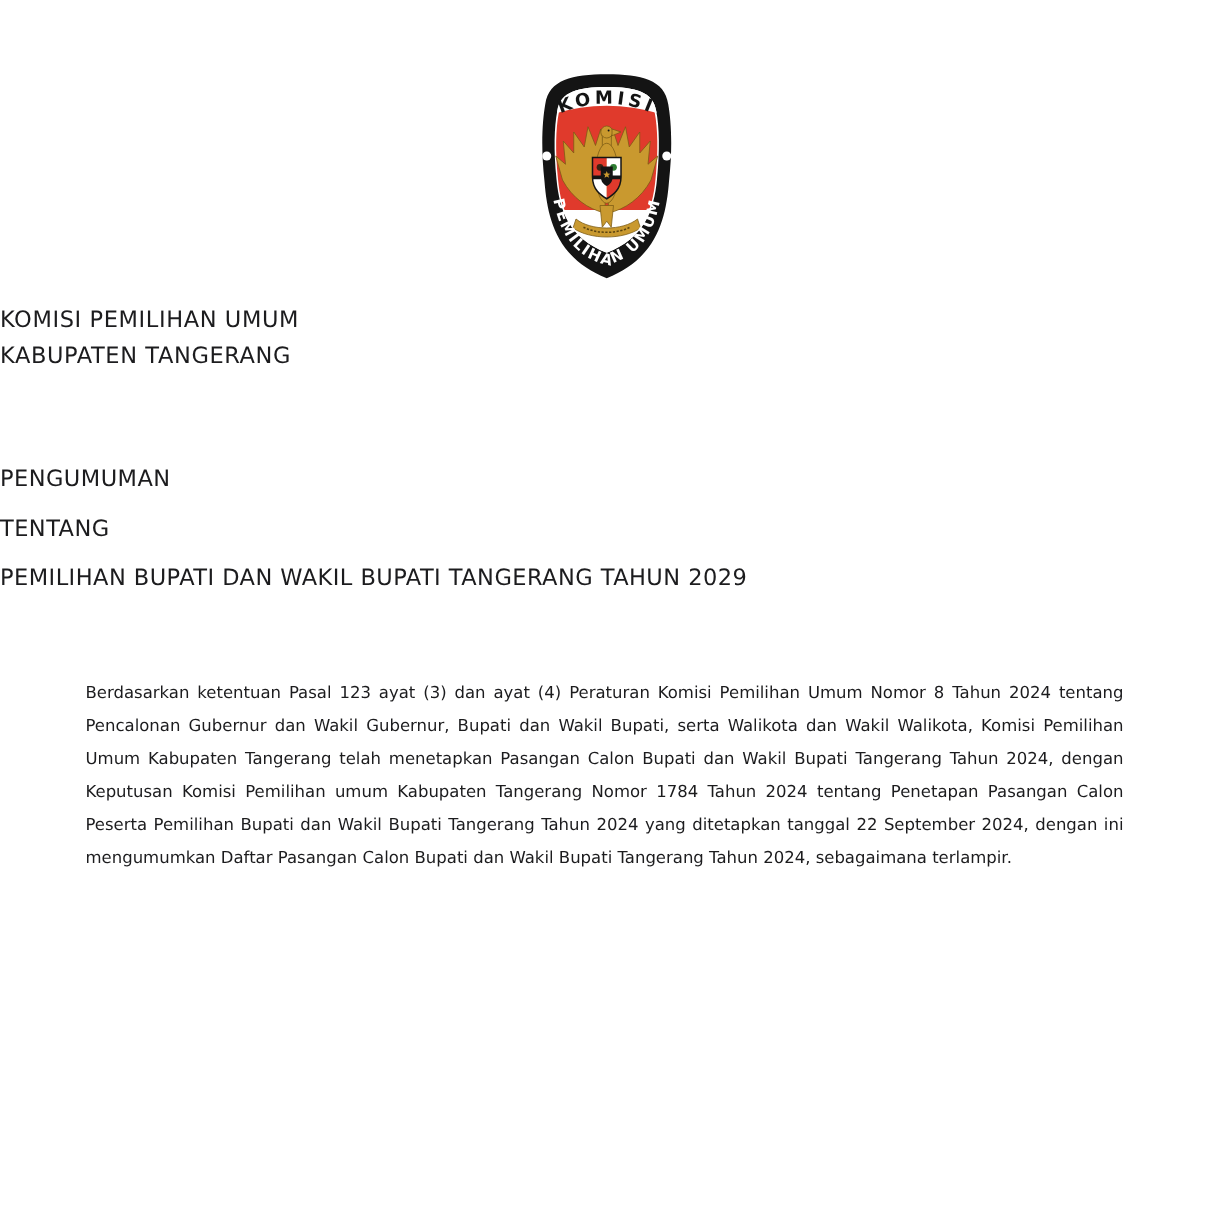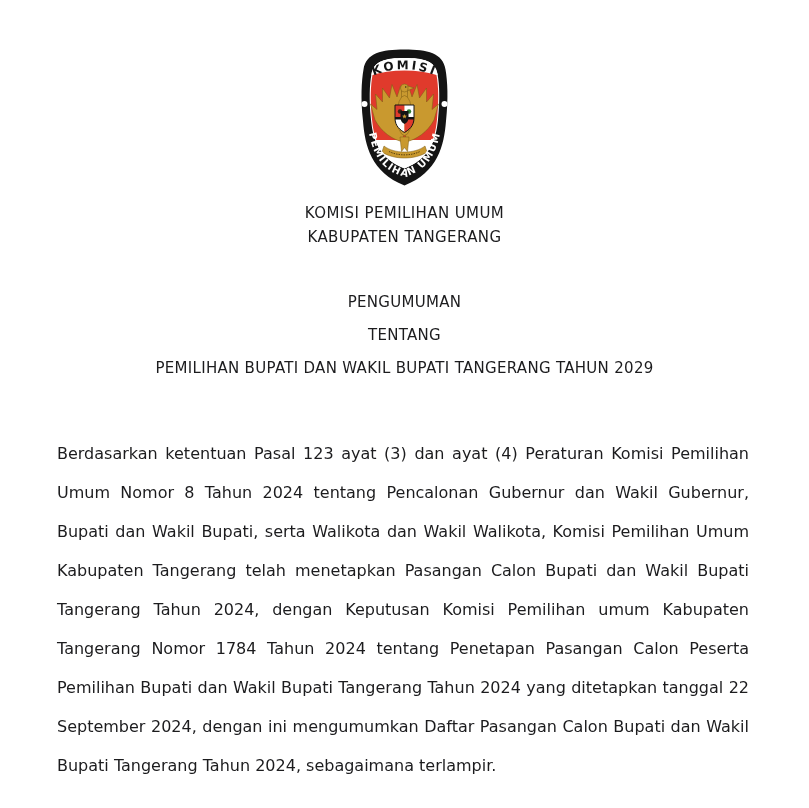--- a/index.html
+++ b/index.html
@@ -13,36 +13,34 @@
     color:#1c1c1e;
   }
   .logo-wrap {
     width:105px; height:139px;
     margin:48px auto 0;
   }
   .logo-wrap svg { display:block; width:105px; height:139px; }
   .logo-wrap text { font-family:"DejaVu Sans", "Liberation Sans", sans-serif; }
   .org-header {
     margin-top:14px;
-    text-align:center;
     font-size:15px;
     line-height:24px;
     letter-spacing:0.4px;
   }
   .title-block {
-    margin-top:37px;
-    text-align:center;
+    margin-top:54px;
     font-size:15px;
     line-height:33px;
     letter-spacing:0.3px;
   }
   .body-text {
     margin:49px 60px 0 57px;
-    font-size:16px;
-    line-height:39px;
+    font-size:11px;
+    line-height:22px;
     text-align:justify;
     text-justify:inter-word;
   }
 </style>
 </head>
 <body>
 
 <div class="page">
 
   <div class="logo-wrap">

